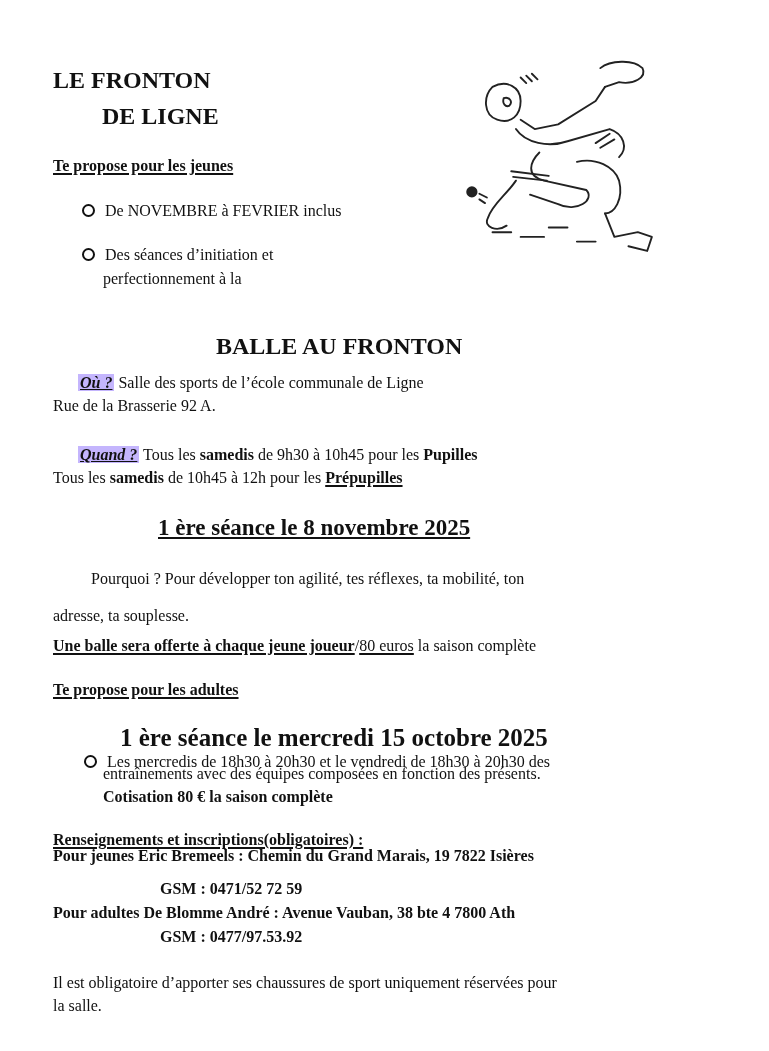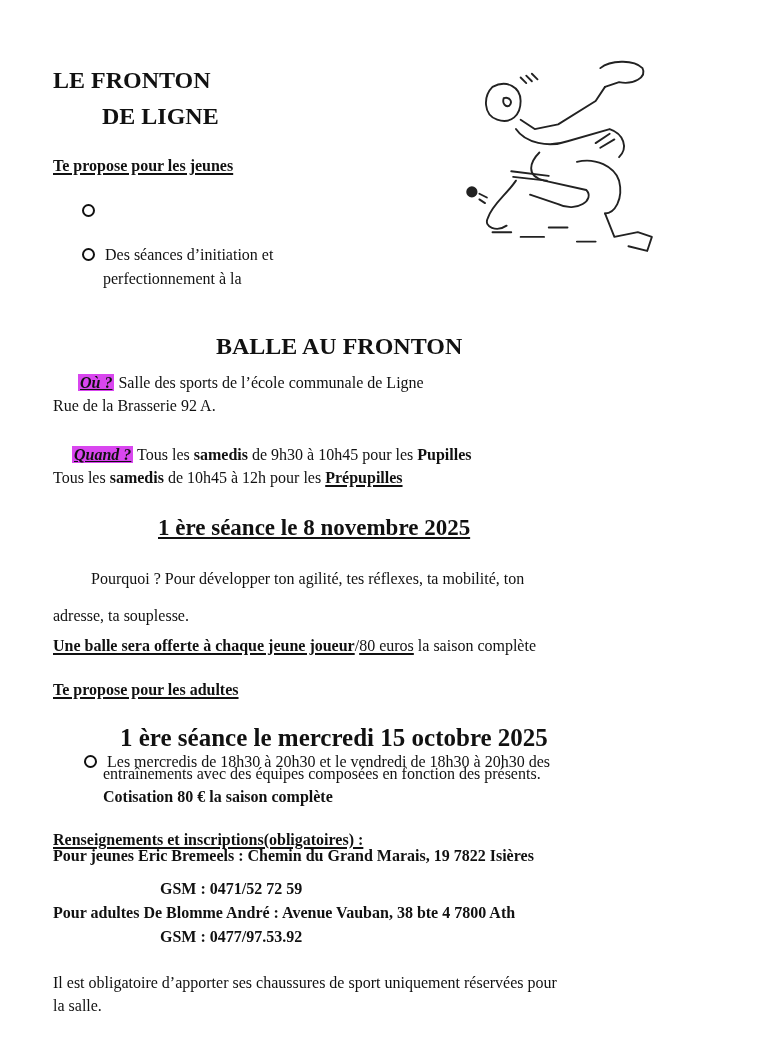--- a/index.html
+++ b/index.html
@@ -6,21 +6,21 @@
   body { width: 769px; height: 1051px; position: relative; overflow: hidden;
          font-family: "Liberation Serif", "DejaVu Serif", serif; color: #111; }
   .abs { position: absolute; white-space: nowrap; }
   .b { font-weight: bold; }
   .u { text-decoration: underline; text-decoration-thickness: 1.5px; text-underline-offset: 2px; }
   .h1 { font-size: 24px; font-weight: bold; }
   .sub { font-size: 16px; font-weight: bold; }
   .txt { font-size: 16px; }
   .bul { display: inline-block; width: 9px; height: 9px; border: 2.2px solid #111; border-radius: 50%;
          vertical-align: middle; margin-right: 10px; position: relative; top: -2px; }
-  .hl { background: #d946ef; font-style: italic; font-weight: bold; text-decoration: underline;
+  .hl { background: #c4b5fd; font-style: italic; font-weight: bold; text-decoration: underline;
         padding: 0 2px; }
   .big { font-size: 23px; font-weight: bold; }
   .big2 { font-size: 25px; font-weight: bold; }
   svg.cartoon { position: absolute; left: 455px; top: 40px; width: 225px; height: 225px; }
   svg.cartoon path, svg.cartoon ellipse, svg.cartoon circle, svg.cartoon polyline { fill: none; stroke: #222; stroke-width: 2; stroke-linecap: round; stroke-linejoin: round; }
 </style>
 </head>
 <body>
 
 <div>
@@ -42,35 +42,35 @@
     <path d="M60 140 L100 145 M62 146 L98 150"></path>
     <path d="M40 205 L60 205 M70 210 L95 210 M100 200 L120 200 M130 215 L150 215"></path>
     <circle cx="18" cy="162" r="5" style="fill:#222"></circle>
     <path d="M26 164 L34 168 M26 170 L32 174"></path>
     <path d="M150 110 L165 100 M155 115 L170 106"></path>
   </svg>
 
   <div class="abs sub u" style="left:53px;top:157px;">Te propose pour les jeunes</div>
 
   <div class="abs txt" style="left:82px;top:202px;">
-    <span class="bul"></span>
+    <span class="bul"></span><span>De NOVEMBRE à FEVRIER inclus</span>
   </div>
   <div class="abs txt" style="left:82px;top:246px;">
     <span class="bul"></span><span>Des séances d’initiation et</span>
   </div>
   <div class="abs txt" style="left:103px;top:270px;">perfectionnement à la</div>
 
   <div class="abs big" style="left:216px;top:333px;font-size:24px;">BALLE AU FRONTON</div>
 
   <div class="abs txt" style="left:78px;top:374px;">
     <span class="hl">Où ?</span><span> Salle des sports de l’école communale de Ligne</span>
   </div>
   <div class="abs txt" style="left:53px;top:397px;">Rue de la Brasserie 92 A.</div>
 
-  <div class="abs txt" style="left:72px;top:446px;">
+  <div class="abs txt" style="left:78px;top:446px;">
     <span class="hl">Quand ?</span><span> Tous les </span><span class="b">samedis</span><span> de 9h30 à 10h45 pour les </span><span class="b">Pupilles</span>
   </div>
   <div class="abs txt" style="left:53px;top:469px;">
     <span>Tous les </span><span class="b">samedis</span><span> de 10h45 à 12h pour les </span><span class="b u">Prépupilles</span>
   </div>
 
   <div class="abs big u" style="left:158px;top:515px;">1 ère séance le 8 novembre 2025</div>
 
   <div class="abs txt" style="left:91px;top:570px;">Pourquoi ? Pour développer ton agilité, tes réflexes, ta mobilité, ton</div>
   <div class="abs txt" style="left:53px;top:607px;">adresse, ta souplesse.</div>

